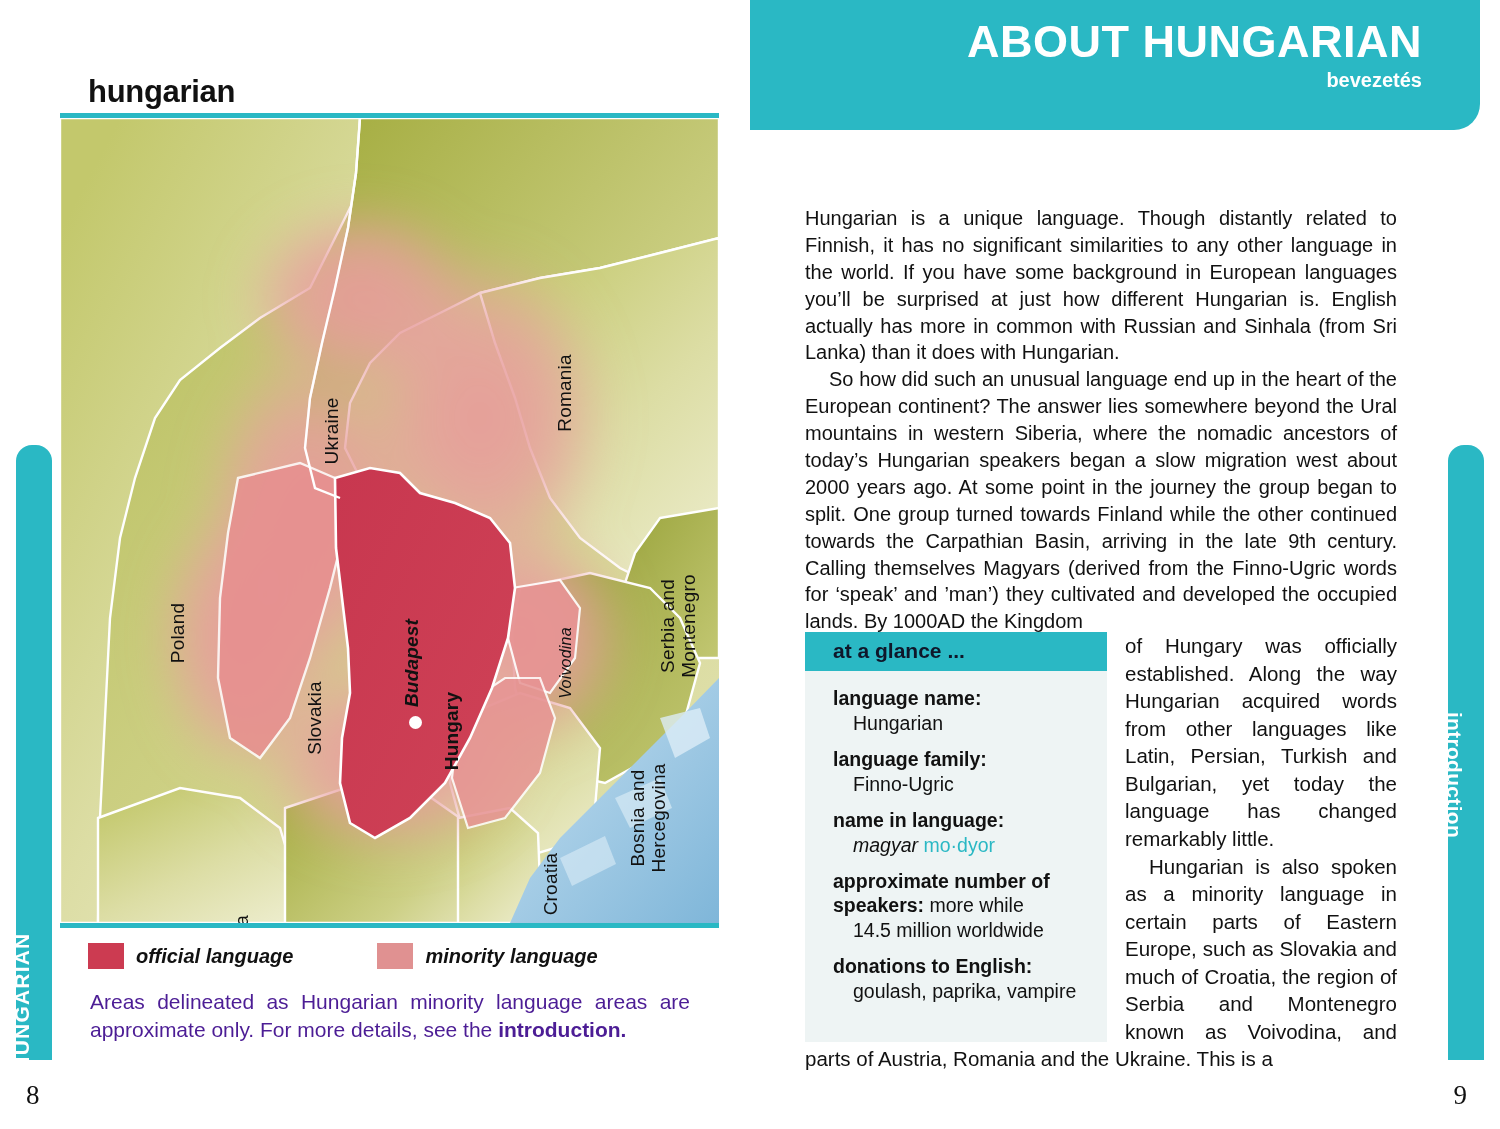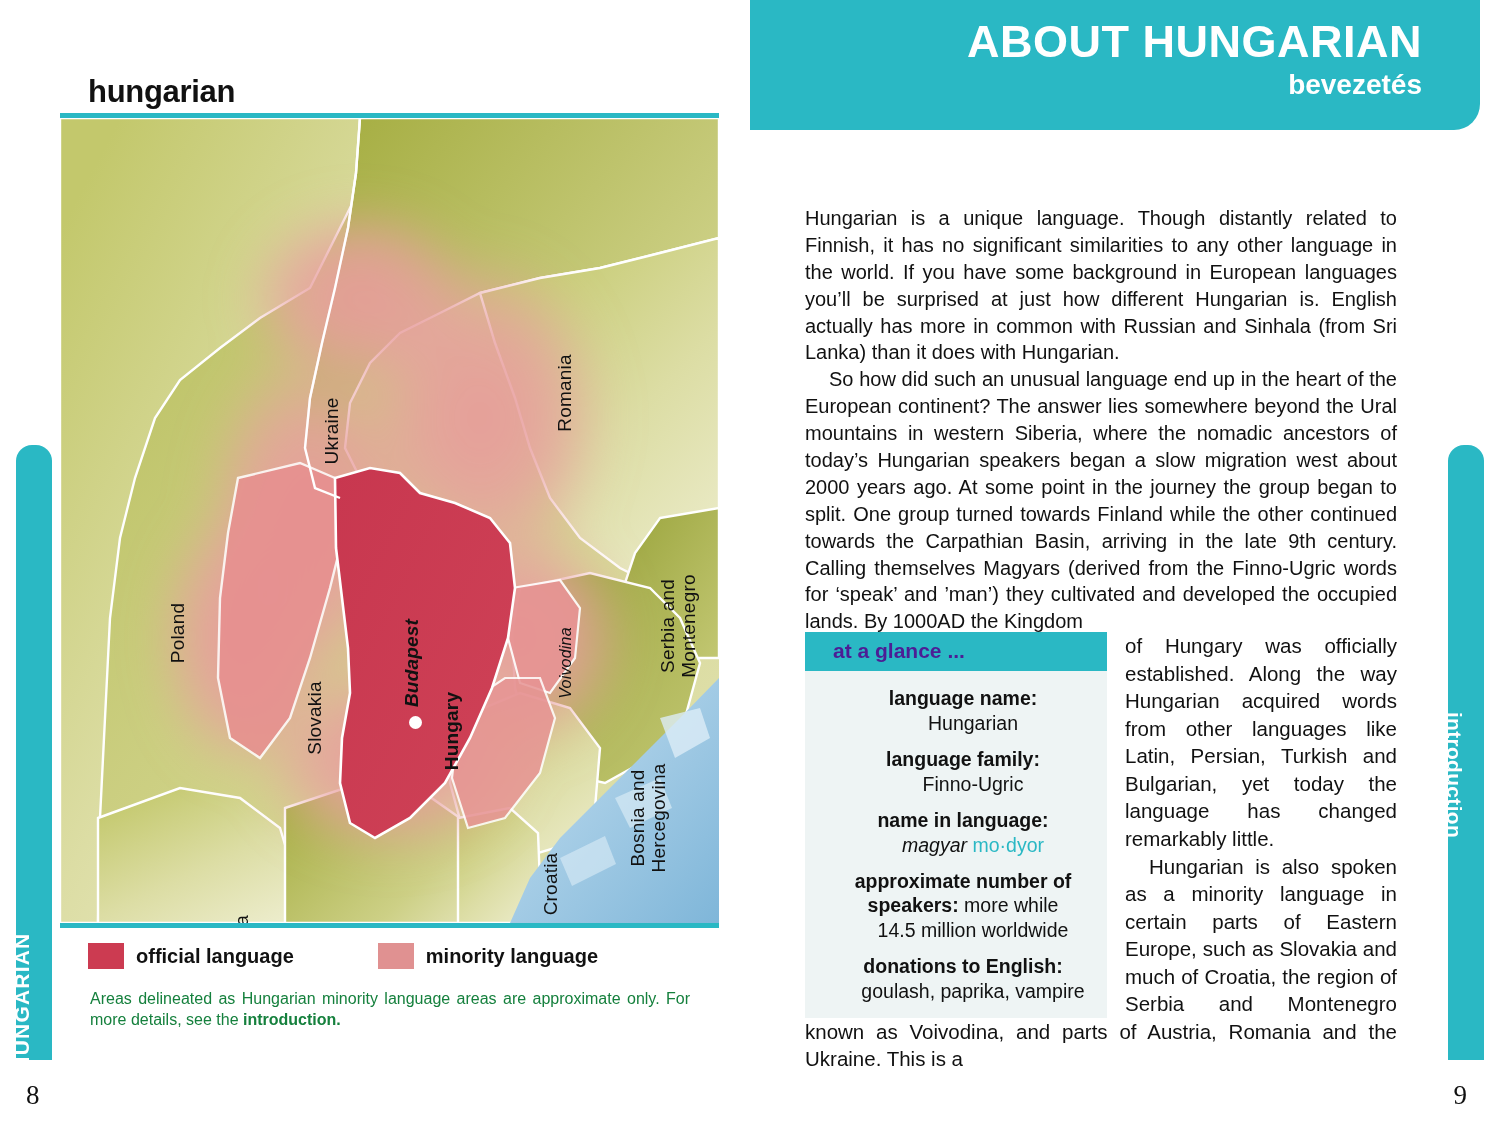--- a/index.html
+++ b/index.html
@@ -108,38 +108,39 @@
     left:349px; top:598px;
   }
 
   
   #map-legend {
     position:absolute;
     left:88px; top:943px;
     display:flex;
     align-items:center;
     gap:0px;
+    font-style:italic;
   }
   .legend-item { display:flex; align-items:center; }
   .legend-swatch { width:36px; height:26px; }
   .legend-text {
     margin-left:12px;
     font-size:20px;
     font-weight:bold;
     color:#111;
   }
   #legend-gap { width:84px; }
 
   #map-caption {
     position:absolute;
     left:90px; top:988px;
     width:600px;
-    font-size:16px;
+    font-size:21px;
     line-height:1.32;
-    color:#15803d;
+    color:#4c1d95;
     text-align:justify;
   }
   #map-caption b { font-weight:bold; }
 
   
   #right-page {
     position:absolute;
     left:750px; top:0; width:750px; height:1129px;
   }
   #header-banner {
@@ -153,21 +154,21 @@
     text-align:right;
     padding:18px 58px 0 0;
   }
   #header-title {
     font-size:45px;
     font-weight:bold;
     letter-spacing:0.5px;
     line-height:1.08;
   }
   #header-subtitle {
-    font-size:28px;
+    font-size:20px;
     font-weight:bold;
     margin-top:2px;
   }
 
   #body-column {
     position:absolute;
     left:55px; top:205px;
     width:592px;
   }
   .body-para {
@@ -186,28 +187,27 @@
     width:592px;
   }
   #glance-box {
     float:left;
     width:302px;
     margin:0 18px 0 0;
     background:#eef4f4;
   }
   #glance-header {
     background:#2ab8c4;
-    color:#4c1d95;
+    color:#0f172a;
     font-size:21px;
     font-weight:bold;
     padding:7px 0 8px 28px;
   }
   #glance-list {
-    padding:16px 14px 12px 28px;
-    text-align:center;
+    padding:16px 14px 36px 28px;
   }
   .glance-row { margin-bottom:13px; }
   .glance-row:last-child { margin-bottom:2px; }
   .glance-term {
     font-size:19.5px;
     font-weight:bold;
     color:#111;
     line-height:1.22;
   }
   .glance-term .inline-value {

